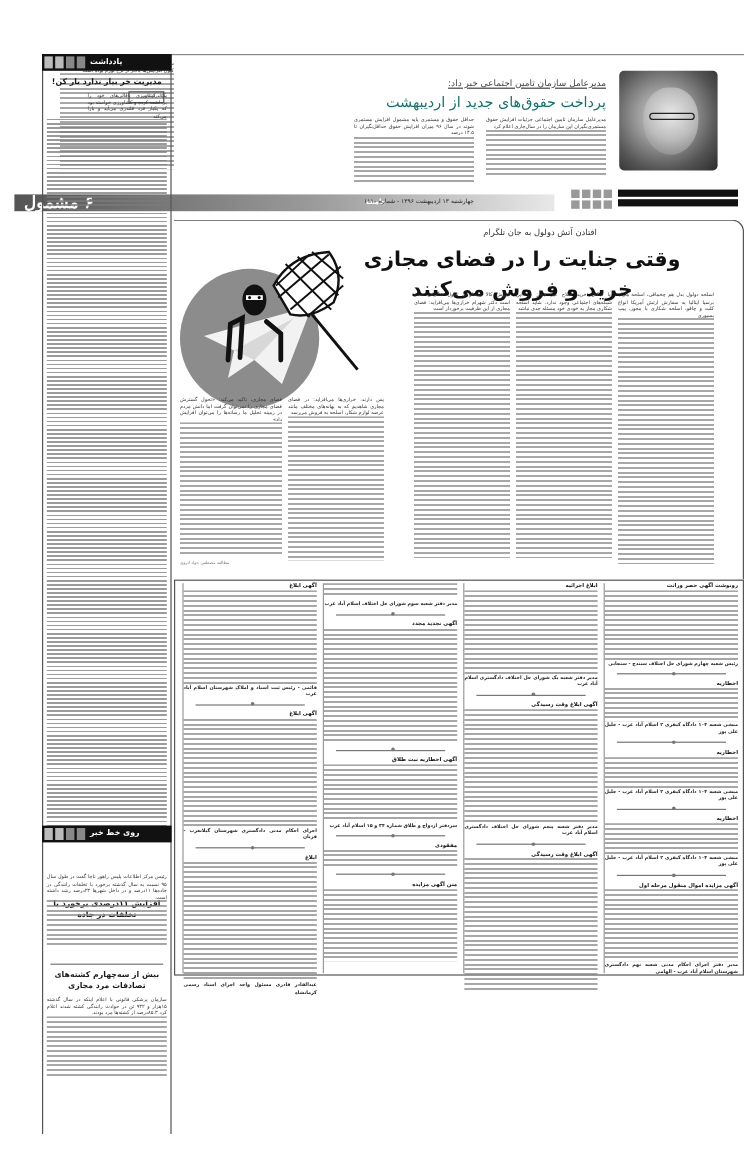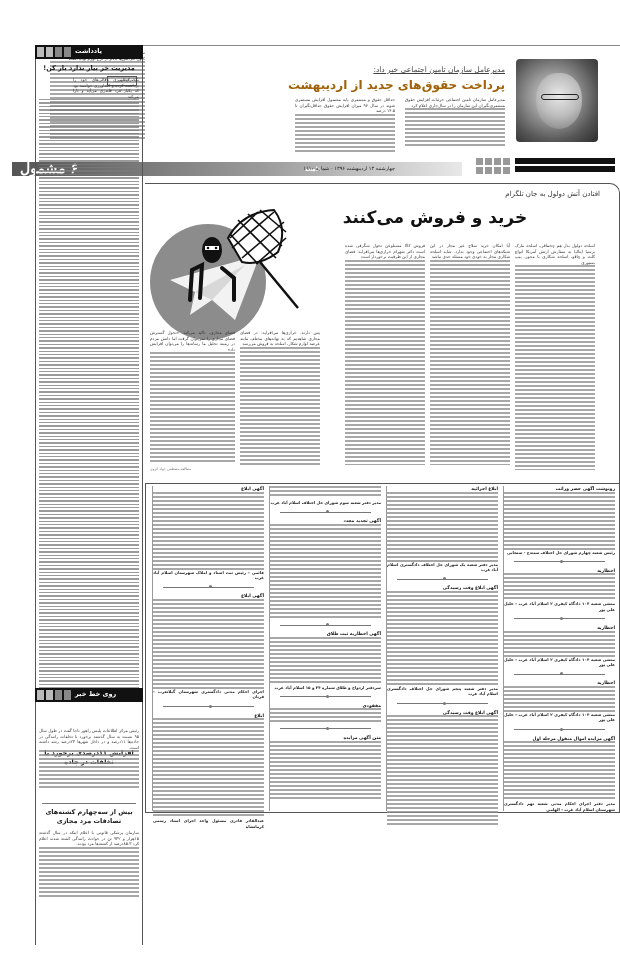--- a/index.html
+++ b/index.html
@@ -1,28 +1,28 @@
 <!DOCTYPE html>
 <html><head>
 <meta charset="utf-8">
 <style>
   * { box-sizing: border-box; margin: 0; padding: 0; }
   body { width: 620px; height: 958px; background: #ffffff; font-family: "DejaVu Sans", sans-serif; color: #1a1a1a; position: relative; overflow: hidden; direction: rtl; }
-  .abs { position: absolute; }
+  .abs { position: absolute; text-align: center; }
   .txt { font-size: 4.2px; line-height: 5.6px; color: #333; text-align: justify; }
   .filler { display: block; height: 100%; background-image: repeating-linear-gradient(to bottom, #8a8a8a 0px, #8a8a8a 1.6px, transparent 1.6px, transparent 4px); opacity: 0.75; }
   .filler.dense { background-image: repeating-linear-gradient(to bottom, #7a7a7a 0px, #7a7a7a 1.4px, transparent 1.4px, transparent 3.4px); }
 
   
   .top-box { left: 47px; top: 45px; width: 573px; height: 118px; border-top: 1px solid #888; }
   .photo { right: 22px; top: 59px; width: 82px; height: 83px; border-radius: 4px; background: radial-gradient(ellipse at 45% 45%, #d7d7d7 0%, #9a9a9a 35%, #555 70%, #2b2b2b 100%); overflow: hidden; }
   .photo .face { position: absolute; left: 20px; top: 14px; width: 46px; height: 56px; border-radius: 45% 45% 50% 50%; background: radial-gradient(circle at 50% 40%, #e8e8e8 0%, #bdbdbd 50%, #7a7a7a 100%); }
   .photo .glasses { position: absolute; left: 25px; top: 35px; width: 38px; height: 6px; border: 1.5px solid #222; border-radius: 3px; }
   .top-kicker { right: 115px; top: 65px; font-size: 7.5px; color: #444; text-decoration: underline; }
-  .top-headline { right: 115px; top: 78px; font-size: 12px; font-weight: bold; color: #a16207; }
+  .top-headline { right: 115px; top: 78px; font-size: 12px; font-weight: normal; color: #0f766e; }
   .top-col { top: 97px; width: 100px; height: 55px; }
   .top-col2 { top: 50px; width: 95px; height: 100px; }
   .folio-bar { left: 12px; top: 162px; width: 450px; height: 14px; background: linear-gradient(to left, #e8e8e8 0%, #9a9a9a 45%, #555 100%); }
   .folio-date { right: 225px; top: 165px; font-size: 5px; color: #222; }
   .folio-section { left: 305px; top: 165px; font-size: 6px; color: #fff; font-weight: bold; }
   .folio-name { left: 20px; top: 160px; font-size: 14px; color: #fff; font-weight: bold; font-family: "DejaVu Serif", serif; }
   .folio-squares { right: 110px; top: 158px; display: flex; gap: 2px; flex-wrap: wrap; width: 34px; }
   .folio-squares span { width: 7px; height: 7px; background: #999; display: block; }
   .folio-blacks { right: 5px; top: 158px; width: 100px; }
   .folio-blacks div { height: 6px; background: #111; margin-bottom: 2px; }
@@ -143,20 +143,21 @@
 <div class="abs divider-dot" style="left:42px; top:803px; width:94px;"></div>
 <div class="abs news2-title">بیش از سه‌چهارم کشته‌های تصادفات مرد مجازی</div>
 <div class="abs txt" style="left:39px; top:830px; width:100px; height:80px;">
   <span style="display:block;">سازمان پزشکی قانونی با اعلام اینکه در سال گذشته ۱۵هزار و ۹۳۲ تن در حوادث رانندگی کشته شدند اعلام کرد ۸۵.۳درصد از کشته‌ها مرد بودند.</span>
   <span class="filler" style="height:50px;"></span>
 </div>
 
 <div class="abs main-frame"></div>
 <div class="abs kicker">افتادن آتش دولول به جان تلگرام</div>
 <div class="abs headline">
+  <div>وقتی جنایت را در فضای مجازی</div>
   <div>خرید و فروش می‌کنند</div>
 </div>
 
 <div class="abs illus">
   <svg width="150" height="140" viewBox="0 0 150 140">
     <circle cx="58" cy="82" r="58" fill="#8c8c8c"></circle>
     <polygon points="20,80 110,55 85,120 62,100 40,115 45,92" fill="#f2f2f2"></polygon>
     <polygon points="45,92 95,65 62,100" fill="#d8d8d8"></polygon>
 
     <ellipse cx="62" cy="50" rx="10" ry="13" fill="#111"></ellipse>

